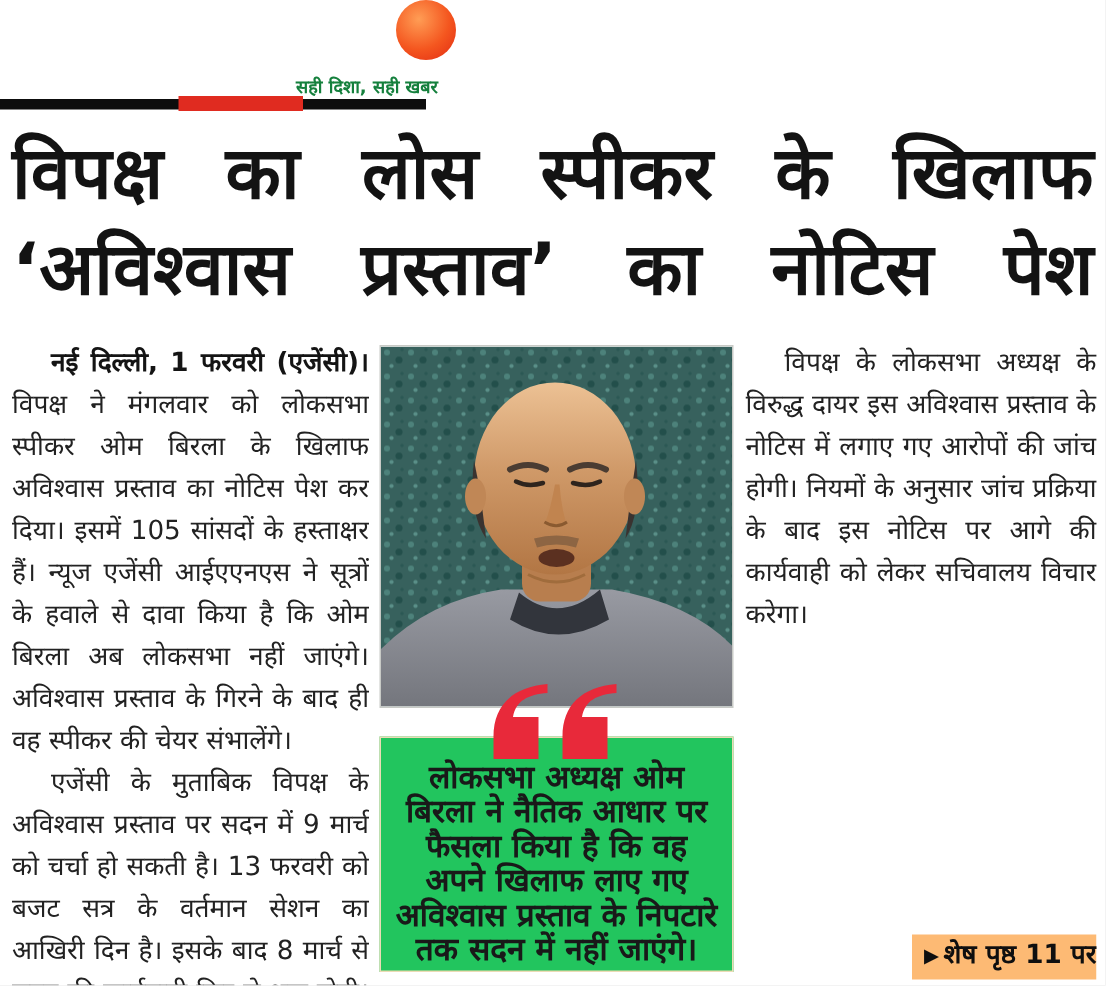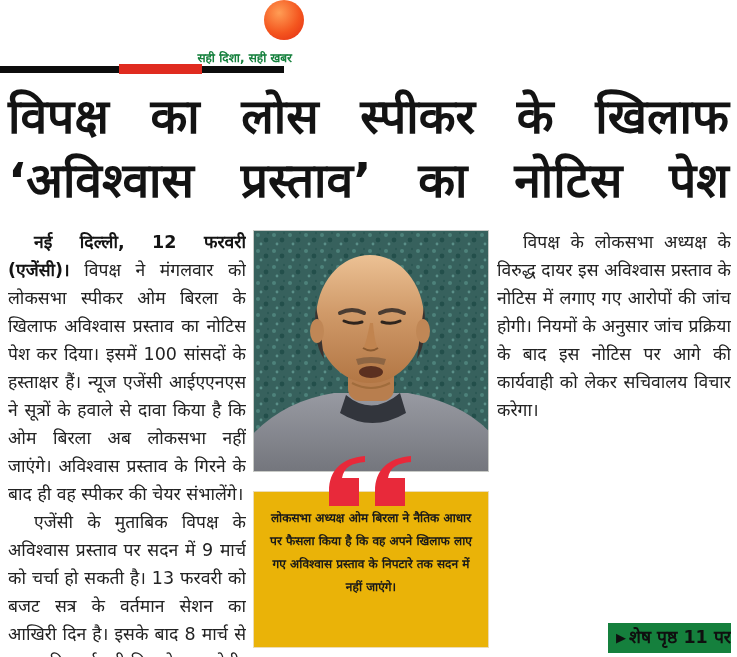--- a/index.html
+++ b/index.html
@@ -42,60 +42,60 @@
     position:absolute;top:228px;height:429px;overflow:hidden;
     font-size:17.5px;line-height:28px;text-align:justify;color:#222222;
   }
   .col p{margin:0;text-indent:26px;}
   .col-1{left:8px;width:238px;}
   .col-3{left:497px;width:234px;}
   .dateline{font-weight:700;color:#141414;}
   .continuation{
     position:absolute;right:0;bottom:4px;
     font-weight:700;color:#0f0f0f;font-size:17.5px;
-    background:#15803d;padding-left:8px;white-space:nowrap;
+    background:#fdba74;padding-left:8px;white-space:nowrap;
   }
   .continuation .arrow{font-size:13px;position:relative;top:-1px;margin-right:3px;}
   
   .mid-col{position:absolute;left:253px;top:228px;width:236px;height:429px;}
   .photo{
     position:absolute;left:0;top:2px;width:236px;height:242px;
     border:1px solid #c8cac6;box-sizing:border-box;overflow:hidden;
   }
   .photo svg{display:block;}
   .quote-mark{
     position:absolute;left:50%;top:226px;transform:translateX(-50%);
     z-index:5;line-height:0;
   }
   .pull-quote{
     position:absolute;left:0;top:263px;width:236px;height:157px;
-    background:#eab308;border:1px solid #ecdcb5;box-sizing:border-box;
+    background:#22c55e;border:1px solid #ecdcb5;box-sizing:border-box;
     padding:15px 9px 6px 9px;overflow:hidden;
-    text-align:center;font-weight:700;font-size:12px;line-height:23px;color:#191919;
+    text-align:center;font-weight:700;font-size:21px;line-height:23px;color:#191919;
   }
 </style>
 </head>
 <body>
 
 <div class="page">
 
   <div class="masthead">
     <div class="logo-circle"></div>
     <div class="tagline">सही दिशा, सही खबर</div>
     <div class="masthead-bar"></div>
     <div class="masthead-ribbon"></div>
   </div>
 
   <div class="headline">
     <div class="hl-line">विपक्ष का लोस स्पीकर के खिलाफ</div>
     <div class="hl-line">‘अविश्वास प्रस्ताव’ का नोटिस पेश</div>
   </div>
 
   <div class="col col-1">
-    <p><strong class="dateline">नई दिल्ली, 12 फरवरी (एजेंसी)।</strong> <span>विपक्ष ने मंगलवार को लोकसभा स्पीकर ओम बिरला के खिलाफ अविश्वास प्रस्ताव का नोटिस पेश कर दिया। इसमें 100 सांसदों के हस्ताक्षर हैं। न्यूज एजेंसी आईएएनएस ने सूत्रों के हवाले से दावा किया है कि ओम बिरला अब लोकसभा नहीं जाएंगे। अविश्वास प्रस्ताव के गिरने के बाद ही वह स्पीकर की चेयर संभालेंगे।</span></p>
+    <p><strong class="dateline">नई दिल्ली, 1 फरवरी (एजेंसी)।</strong> <span>विपक्ष ने मंगलवार को लोकसभा स्पीकर ओम बिरला के खिलाफ अविश्वास प्रस्ताव का नोटिस पेश कर दिया। इसमें 105 सांसदों के हस्ताक्षर हैं। न्यूज एजेंसी आईएएनएस ने सूत्रों के हवाले से दावा किया है कि ओम बिरला अब लोकसभा नहीं जाएंगे। अविश्वास प्रस्ताव के गिरने के बाद ही वह स्पीकर की चेयर संभालेंगे।</span></p>
     <p>एजेंसी के मुताबिक विपक्ष के अविश्वास प्रस्ताव पर सदन में 9 मार्च को चर्चा हो सकती है। 13 फरवरी को बजट सत्र के वर्तमान सेशन का आखिरी दिन है। इसके बाद 8 मार्च से सदन की कार्यवाही फिर से शुरू होगी। इससे पहले बजट सत्र के 10वें दिन संसद दो बार स्थगित हुई। दोपहर 2 बजे से</p>
   </div>
 
   <div class="mid-col">
     <div class="photo">
       <svg width="234" height="240" viewBox="0 0 234 240" xmlns="http://www.w3.org/2000/svg">
         <defs>
           <pattern id="curtain" width="16" height="16" patternUnits="userSpaceOnUse">
             <rect width="16" height="16" fill="#37615d"></rect>
             <circle cx="4" cy="4" r="2" fill="#4d827b"></circle>

